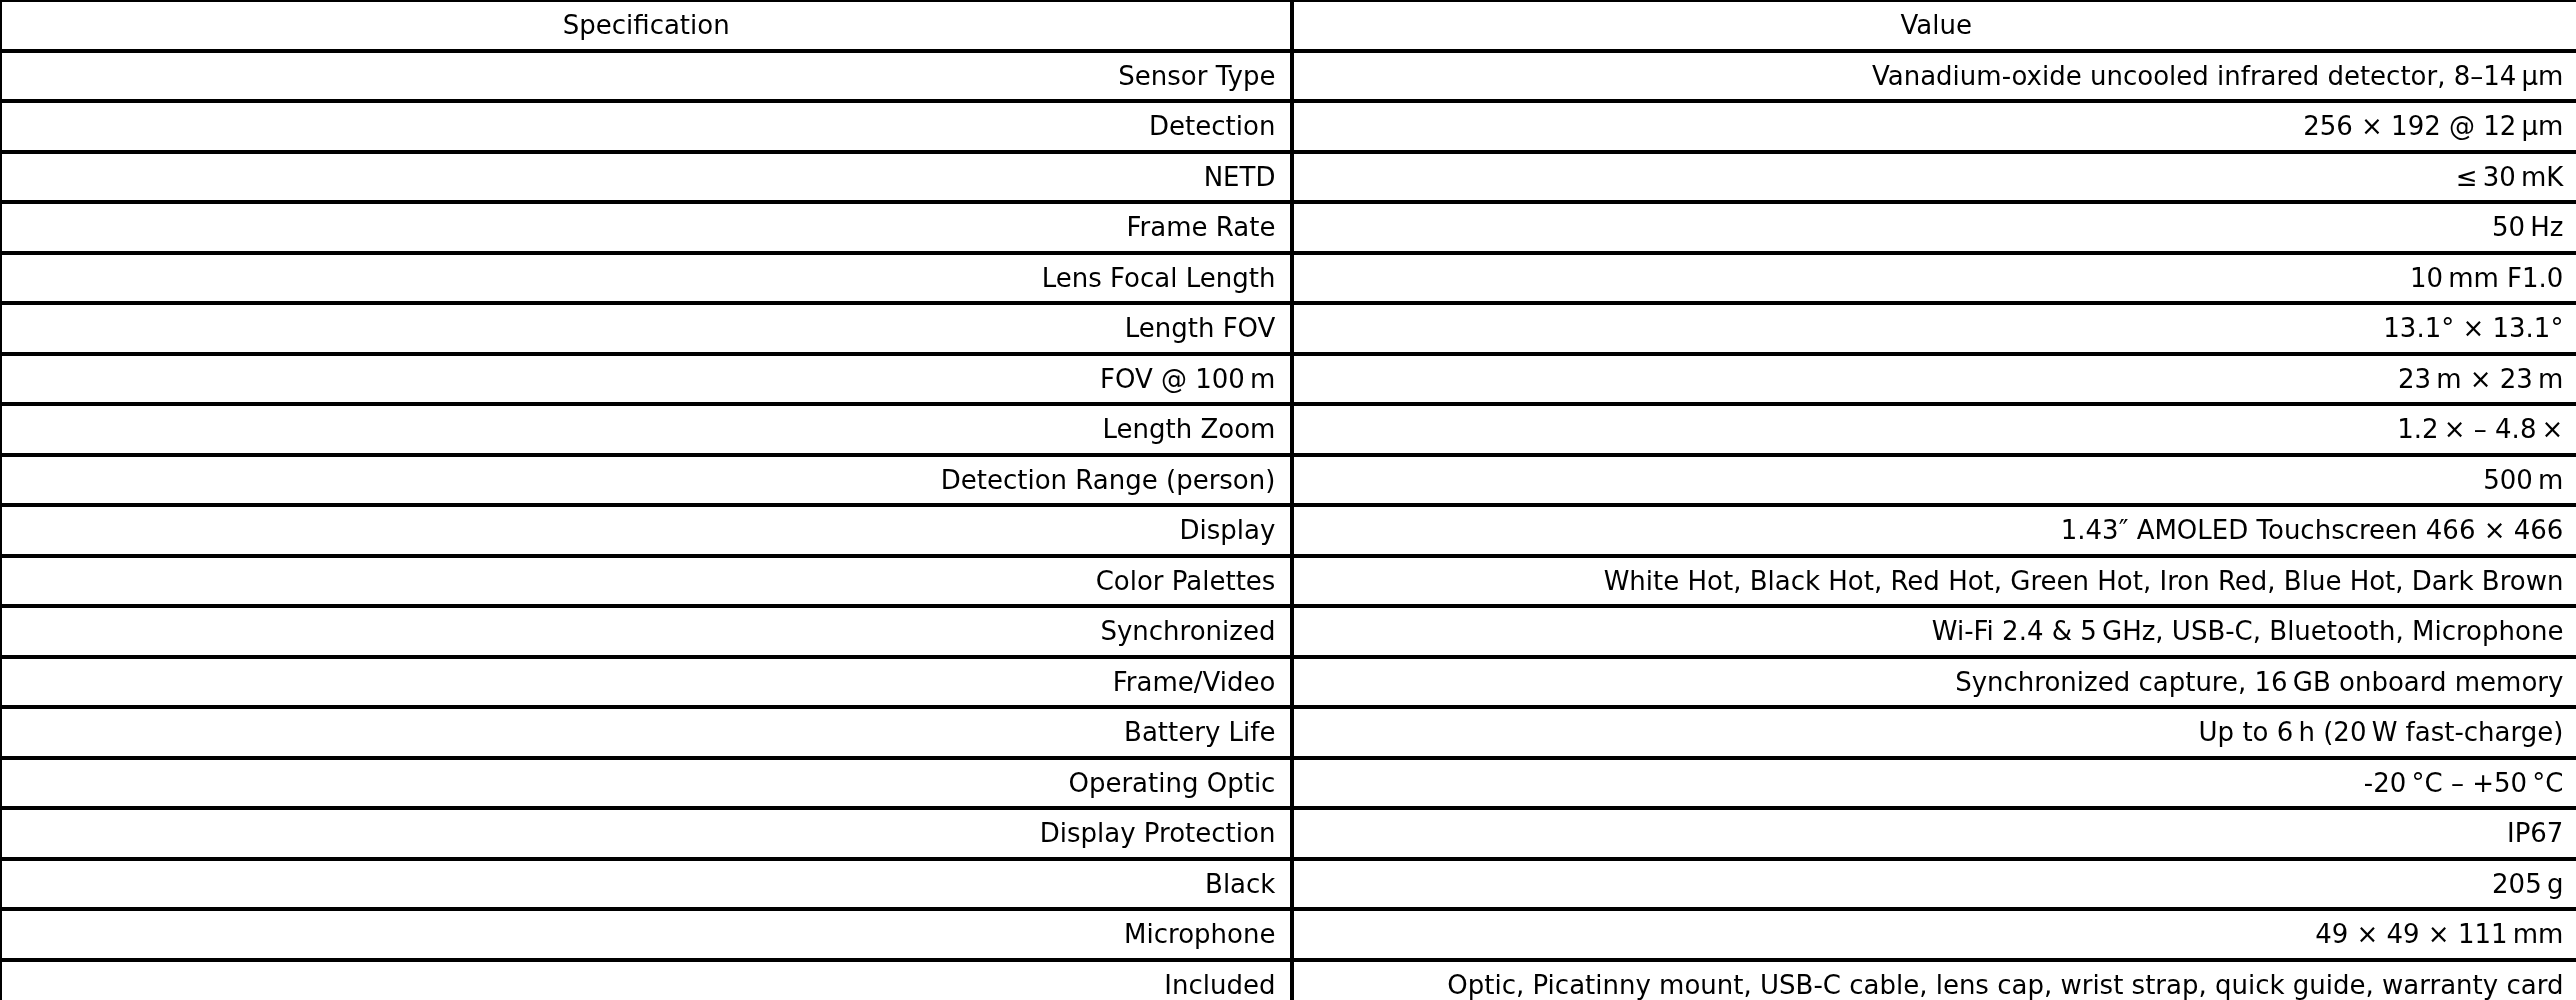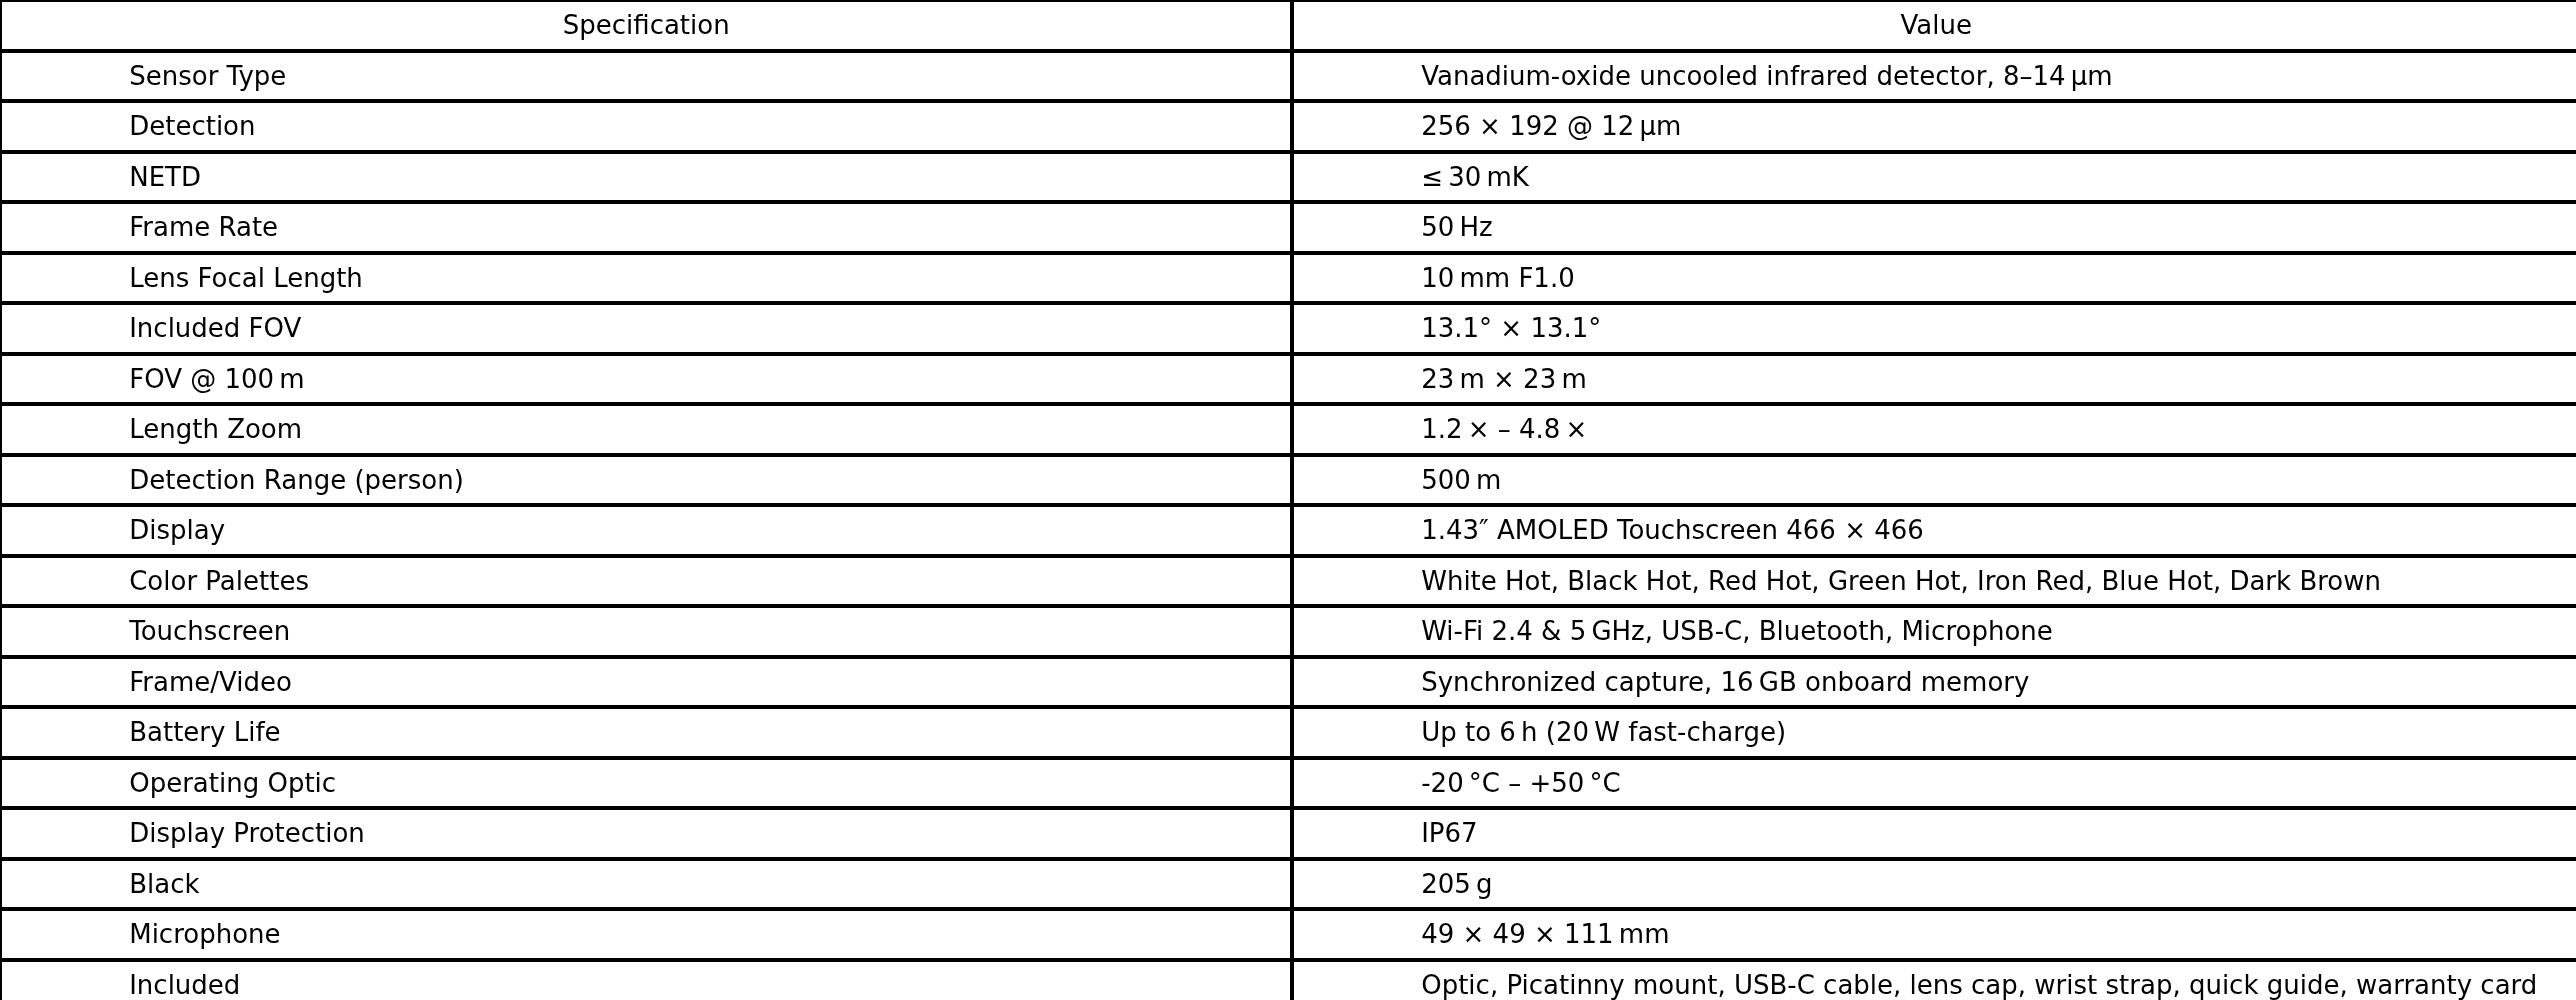--- a/index.html
+++ b/index.html
@@ -34,21 +34,21 @@
     overflow: hidden;
     white-space: nowrap;
     margin-top: 48px;
   }
   table.spec-table th {
     font-weight: normal;
     text-align: center;
     padding: 0;
   }
   table.spec-table td {
-    text-align: left;
+    text-align: right;
     padding: 0 14.8px 0 127px;
   }
   col.col-spec  { width: 1292px; }
   col.col-value { width: 1288px; }
 </style>
 </head>
 <body>
 
 <div class="screen">
   <table class="spec-table">
@@ -75,21 +75,21 @@
     </tr>
     <tr>
       <td>Frame Rate</td>
       <td>50 Hz</td>
     </tr>
     <tr>
       <td>Lens Focal Length</td>
       <td>10 mm F1.0</td>
     </tr>
     <tr>
-      <td>Included FOV</td>
+      <td>Length FOV</td>
       <td>13.1° × 13.1°</td>
     </tr>
     <tr>
       <td>FOV @ 100 m</td>
       <td>23 m × 23 m</td>
     </tr>
     <tr>
       <td>Length Zoom</td>
       <td>1.2 × – 4.8 ×</td>
     </tr>
@@ -99,21 +99,21 @@
     </tr>
     <tr>
       <td>Display</td>
       <td>1.43″ AMOLED Touchscreen 466 × 466</td>
     </tr>
     <tr>
       <td>Color Palettes</td>
       <td>White Hot, Black Hot, Red Hot, Green Hot, Iron Red, Blue Hot, Dark Brown</td>
     </tr>
     <tr>
-      <td>Touchscreen</td>
+      <td>Synchronized</td>
       <td>Wi-Fi 2.4 &amp; 5 GHz, USB-C, Bluetooth, Microphone</td>
     </tr>
     <tr>
       <td>Frame/Video</td>
       <td>Synchronized capture, 16 GB onboard memory</td>
     </tr>
     <tr>
       <td>Battery Life</td>
       <td>Up to 6 h (20 W fast-charge)</td>
     </tr>

